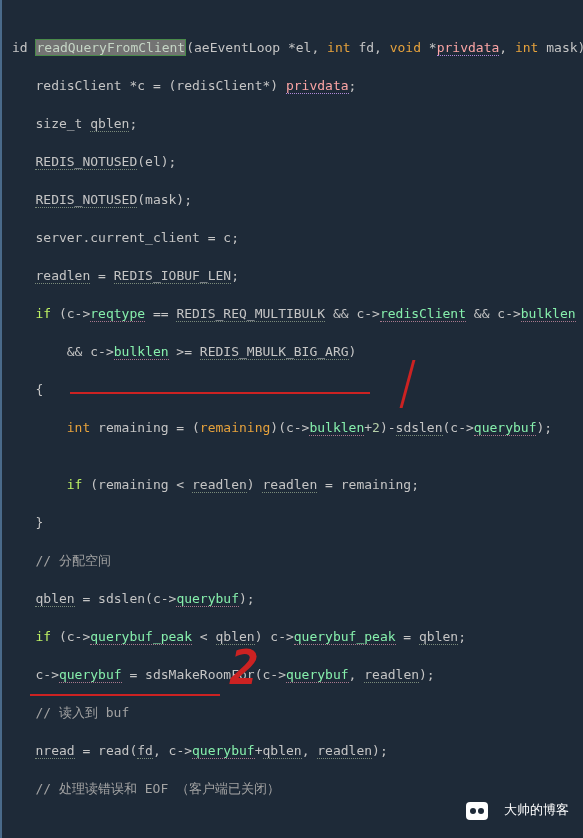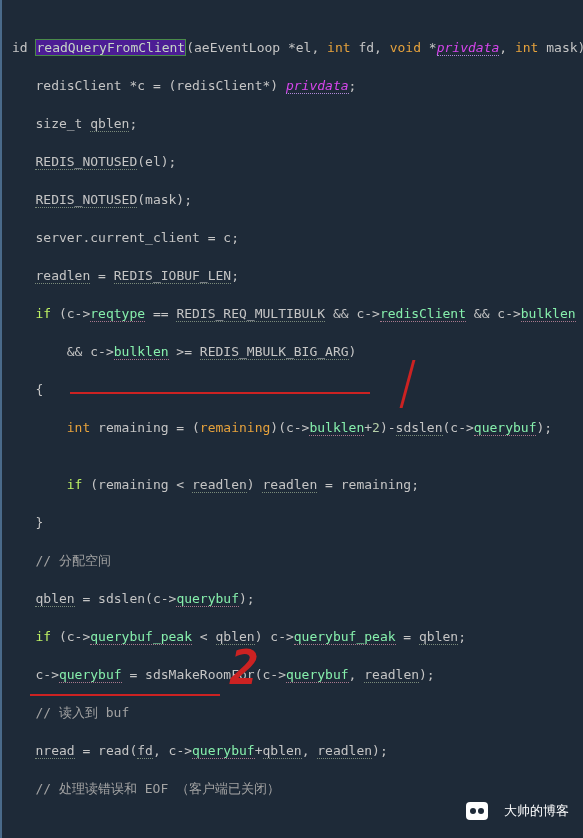--- a/index.html
+++ b/index.html
@@ -16,22 +16,22 @@
     position: relative;
   }
   .code-area {
     padding: 0 0 0 12px;
     white-space: pre;
     position: relative;
   }
   .line { display: block; }
   .kw { color: #bef264; }
   .type { color: #e6a23c; }
-  .fn-hl { background: #4c1d95; border: 1px solid #4a8a4a; color: #c5d5c5; }
-  .param { color: #d946ef; font-style: italic; border-bottom: 1px dotted #b088d8; }
+  .fn-hl { background: #737373; border: 1px solid #4a8a4a; color: #c5d5c5; }
+  .param { color: #fca5a5; border-bottom: 1px dotted #b088d8; }
   .member { color: #86efac; border-bottom: 1px dotted #a8788d; }
   .var { color: #c5c5c5; border-bottom: 1px dotted #7a8a7a; }
   .num { color: #b5cea8; }
   .comment { color: #a3a3a3; }
   .gutter {
     position: absolute;
     left: 0;
     top: 0;
     bottom: 0;
     width: 6px;
@@ -72,21 +72,21 @@
     font-style: italic;
   }
   .watermark {
     position: absolute;
     bottom: 18px;
     right: 14px;
     display: flex;
     align-items: center;
     gap: 16px;
     color: #fff;
-    font-family: Liberation Serif, serif;
+    font-family: Liberation Mono, monospace;
     font-size: 13px;
   }
   .wm-icon {
     width: 22px;
     height: 18px;
     background: #fff;
     border-radius: 4px;
     position: relative;
   }
   .wm-icon::before, .wm-icon::after {

